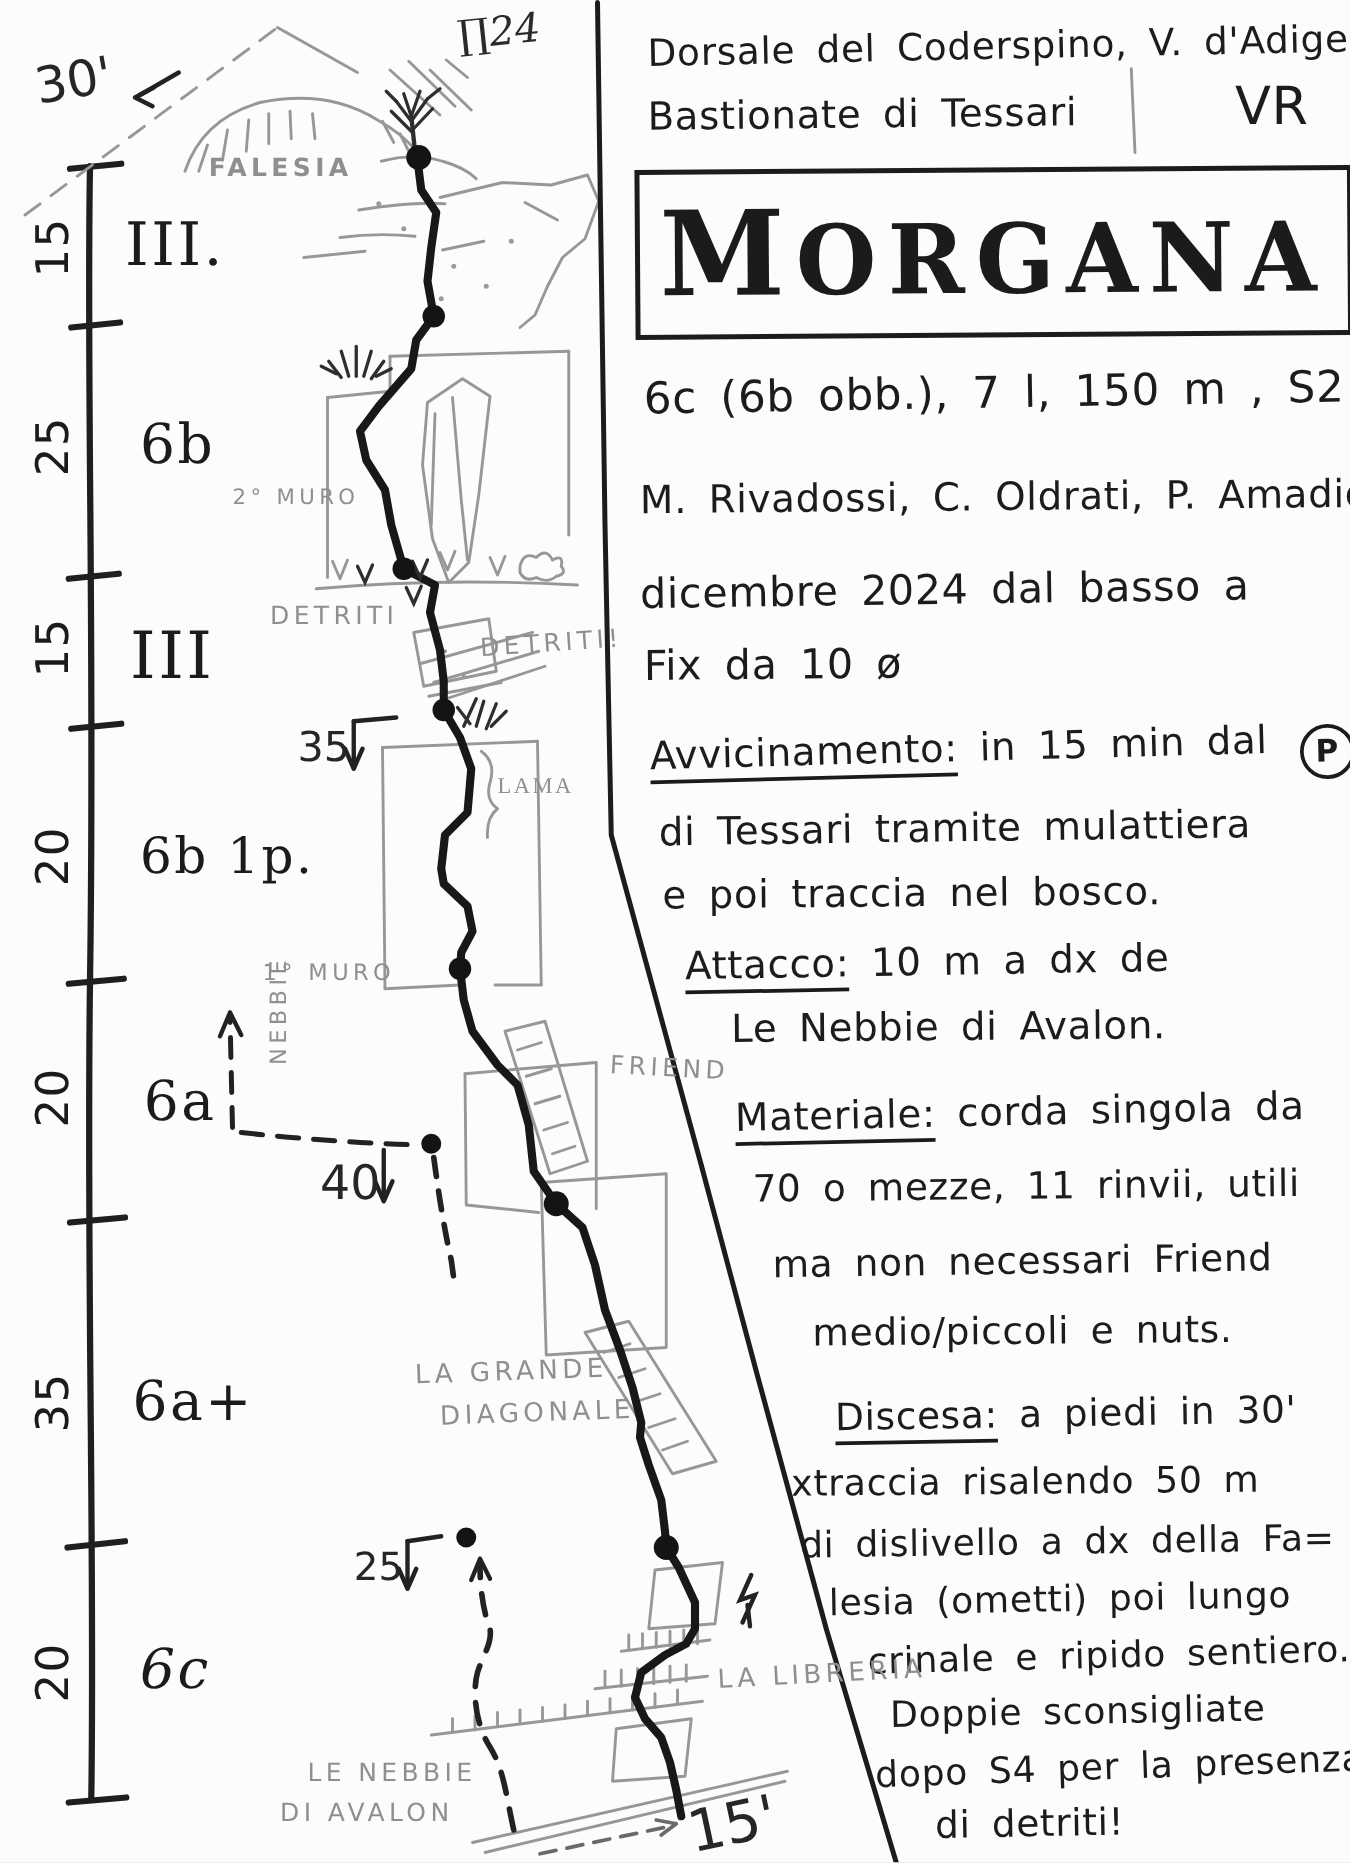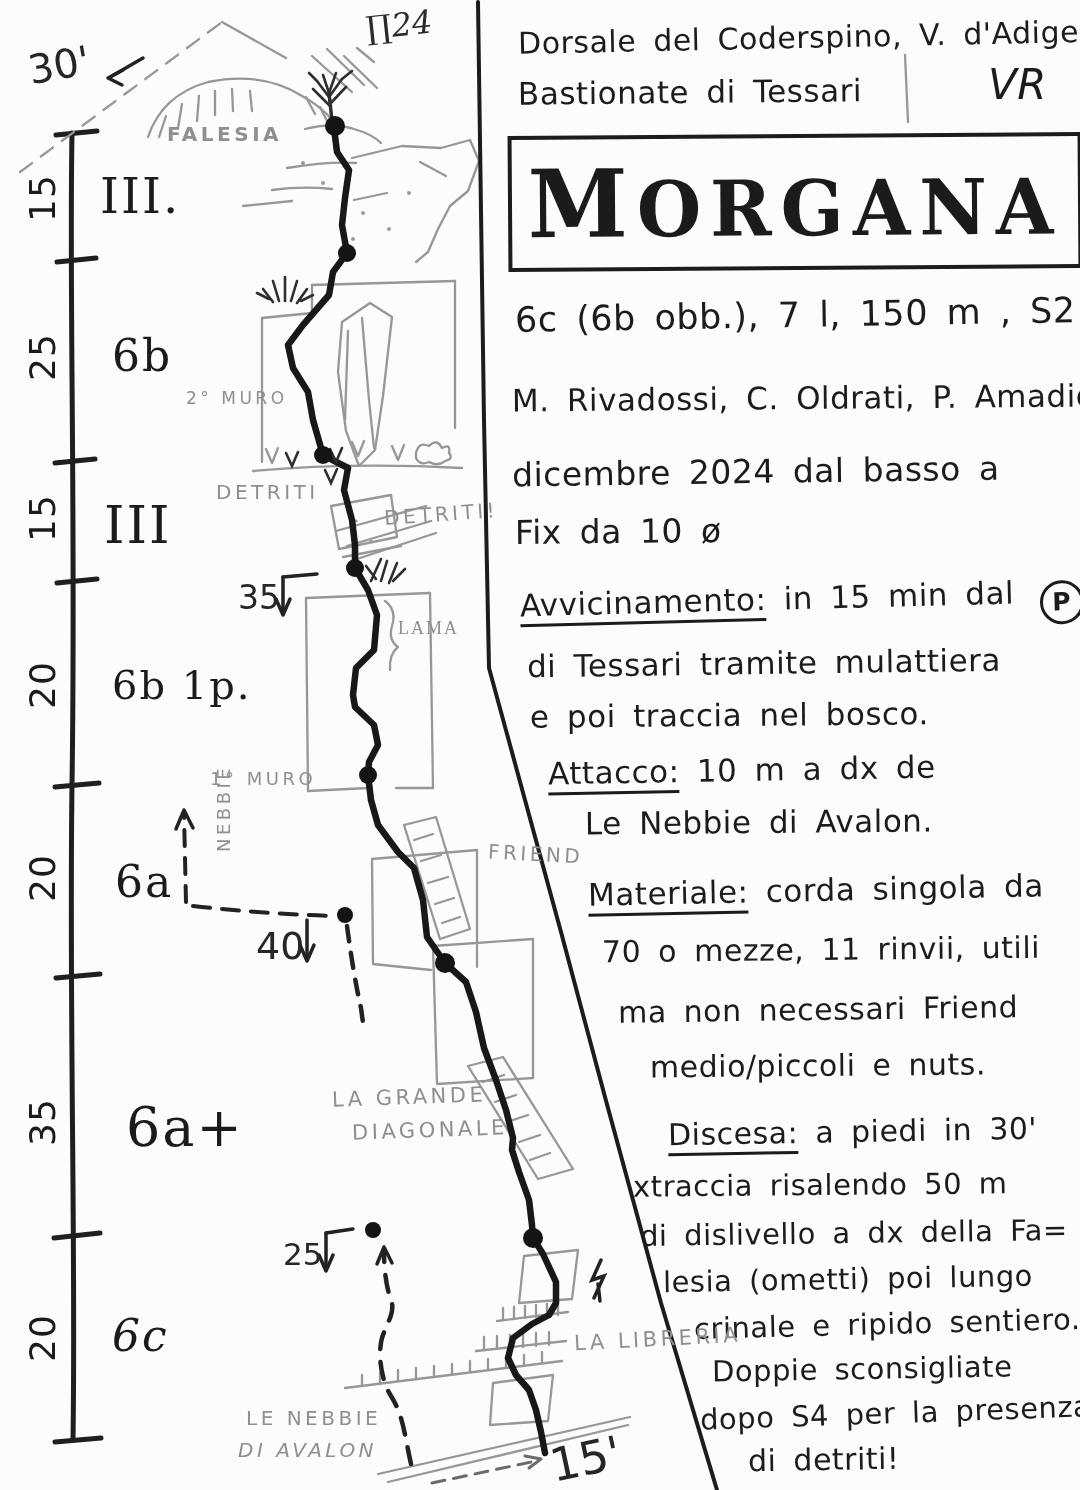--- a/index.html
+++ b/index.html
@@ -231,21 +231,21 @@
       <circle cx="373" cy="1230" r="8"></circle>
     </g>
 
     <g stroke="#1c1c1c" stroke-width="4" fill="none" stroke-linecap="round" stroke-linejoin="round">
       <path d="M478,2 L484,420 L489,668 L561,932 L605,1097 L661,1303 L717,1490"></path>
     </g>
   </svg>
 
   <div class="abs rc" style="left:518px;top:20px;font-size:30px;transform:rotate(-1.2deg);">Dorsale del Coderspino, V. d'Adige</div>
   <div class="abs rc" style="left:518px;top:74px;font-size:31px;transform:rotate(-0.6deg);">Bastionate di Tessari</div>
-  <div class="abs rc" style="left:988px;top:60px;font-size:42px;font-style:italic;">VR</div>
+  <div class="abs rc" style="left:988px;top:60px;font-size:42px;">VR</div>
 
   <div class="titlebox">
     <div class="title-text">MORGANA</div>
   </div>
 
   <div class="abs rc" style="left:515px;top:295px;font-size:35px;transform:rotate(-1deg);">6c (6b obb.), 7 l, 150 m , S2</div>
   <div class="abs rc" style="left:512px;top:380px;font-size:31px;transform:rotate(-0.5deg);">M. Rivadossi, C. Oldrati, P. Amadio</div>
   <div class="abs rc" style="left:512px;top:452px;font-size:33px;transform:rotate(-0.8deg);">dicembre 2024 dal basso a</div>
   <div class="abs rc" style="left:515px;top:512px;font-size:33px;transform:rotate(-0.5deg);">Fix da 10 ø</div>
 
@@ -289,37 +289,37 @@
   <div class="abs plen" style="left:7px;top:665px;">20</div>
   <div class="abs plen" style="left:7px;top:858px;">20</div>
   <div class="abs plen" style="left:7px;top:1102px;">35</div>
   <div class="abs plen" style="left:7px;top:1318px;">20</div>
 
   <div class="abs pgrade" style="left:100px;top:168px;font-size:48px;">III.</div>
   <div class="abs pgrade" style="left:112px;top:330px;font-size:44px;">6b</div>
   <div class="abs pgrade" style="left:104px;top:495px;font-size:52px;">III</div>
   <div class="abs pgrade" style="left:112px;top:662px;font-size:40px;">6b 1p.</div>
   <div class="abs pgrade" style="left:115px;top:856px;font-size:44px;">6a</div>
-  <div class="abs pgrade" style="left:126px;top:1096px;font-size:54px;">6a+</div>
+  <div class="abs pgrade" style="left:106px;top:1096px;font-size:44px;">6a+</div>
   <div class="abs pgrade" style="left:112px;top:1310px;font-size:44px;font-style:italic;">6c</div>
 
   <div class="abs dark-anno" style="left:28px;top:42px;font-size:40px;transform:rotate(-10deg);">30'</div>
   <div class="abs" style="left:366px;top:6px;font-size:32px;font-family:'DejaVu Serif',serif;font-style:italic;transform:rotate(-6deg);color:#2a2a2a;">∏24</div>
 
   <div class="abs pencil" style="left:167px;top:122px;font-weight:bold;">FALESIA</div>
   <div class="abs pencil" style="left:186px;top:388px;font-size:17px;">2° MURO</div>
   <div class="abs pencil" style="left:216px;top:480px;">DETRITI</div>
   <div class="abs pencil" style="left:384px;top:502px;transform:rotate(-4deg);">DETRITI!</div>
   <div class="abs dark-anno" style="left:238px;top:578px;font-size:33px;">35</div>
   <div class="abs pencil" style="left:398px;top:618px;font-size:18px;letter-spacing:2px;font-family:Liberation Serif, serif;">LAMA</div>
   <div class="abs pencil" style="left:210px;top:744px;font-size:18px;margin-top:24px;">1° MURO</div>
   <div class="abs pencil" style="left:213px;top:852px;font-size:18px;transform:rotate(-90deg);transform-origin:0 0;">NEBBIE</div>
   <div class="abs dark-anno" style="left:256px;top:924px;font-size:38px;">40</div>
   <div class="abs pencil" style="left:488px;top:842px;transform:rotate(3deg);">FRIEND</div>
   <div class="abs pencil" style="left:332px;top:1085px;font-size:21px;transform:rotate(-2deg);">LA GRANDE</div>
   <div class="abs pencil" style="left:352px;top:1118px;font-size:21px;transform:rotate(-2deg);">DIAGONALE</div>
   <div class="abs dark-anno" style="left:283px;top:1236px;font-size:31px;">25</div>
   <div class="abs pencil" style="left:574px;top:1327px;font-size:21px;transform:rotate(-3deg);">LA LIBRERIA</div>
   <div class="abs pencil" style="left:246px;top:1406px;">LE NEBBIE</div>
-  <div class="abs pencil" style="left:238px;top:1438px;font-style:italic;">DI AVALON</div>
+  <div class="abs pencil" style="left:224px;top:1438px;">DI AVALON</div>
   <div class="abs dark-anno" style="left:550px;top:1432px;font-size:46px;transform:rotate(-12deg);">15'</div>
 
 </div>
 
 </body></html>

